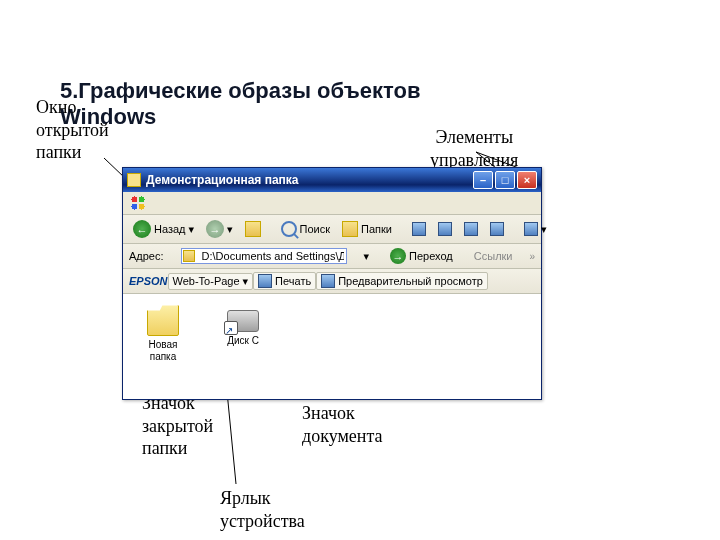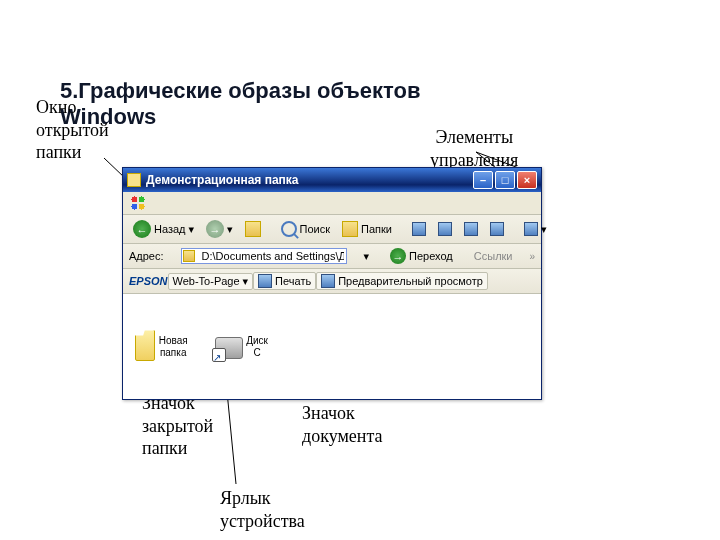--- a/index.html
+++ b/index.html
@@ -135,21 +135,21 @@
   }
   .epsonbar .ep{font-weight:bold;color:#003a8c;font-style:italic;}
   .ep-btn{display:flex;align-items:center;gap:3px;padding:1px 4px;border:1px solid #c0c0b0;background:#f8f7f0;border-radius:2px;}
   .content{
     background:#fff;
     height:105px;
     padding:10px 12px;
     display:flex; gap:24px;
   }
   .item{
-    display:flex;align-items:center;width:56px;
+    display:flex;flex-direction:column;align-items:center;width:56px;
     font-size:10px;text-align:center;line-height:1.15;
   }
   .ic{width:32px;height:32px;margin-bottom:3px;position:relative;}
   .ic.folder{
     background:linear-gradient(to bottom,#fdf0a8,#f0d060);
     border:1px solid #c8a800; border-radius:2px;
     clip-path: polygon(0 20%, 40% 20%, 48% 5%, 100% 5%, 100% 100%, 0 100%);
   }
   .ic.drive{
     background:linear-gradient(to bottom,#e0e0e0,#a0a0a0);

